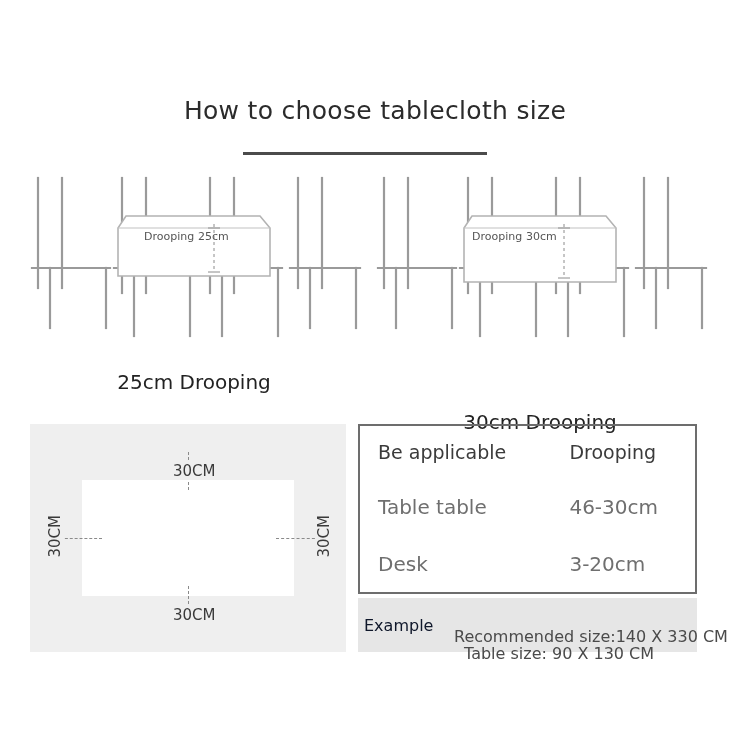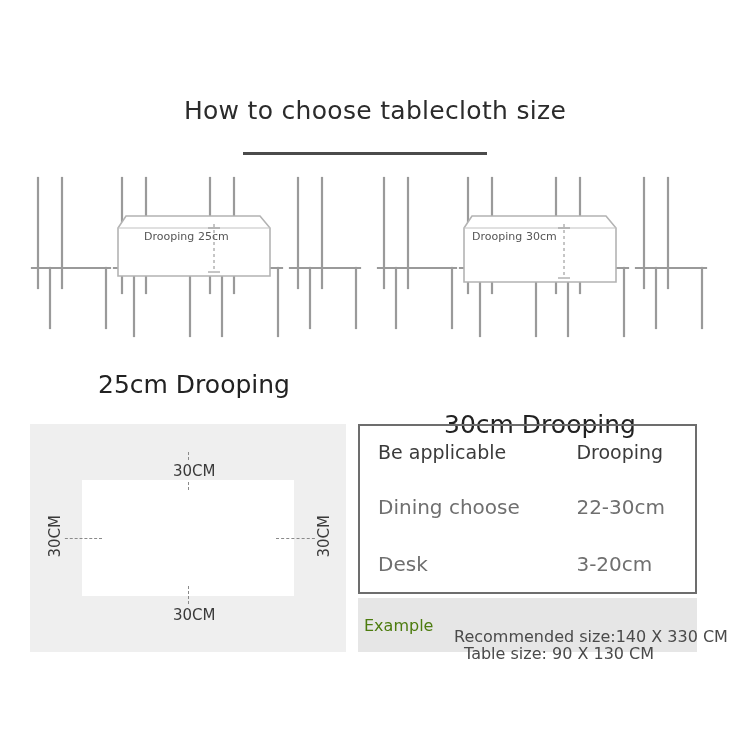--- a/index.html
+++ b/index.html
@@ -52,21 +52,21 @@
   .illus.left  { left: 22px; }
   .illus.right { left: 368px; }
 
   .illus svg { display: block; }
 
   .caption {
     position: absolute;
     top: 370px;
     width: 344px;
     text-align: center;
-    font-size: 25px;
+    font-size: 20px;
     color: #222;
     font-family: "DejaVu Sans", sans-serif;
   }
   .caption.left  { left: 22px; }
   .caption.right { left: 368px; margin-top: 40px; }
 
   
   .diagram {
     position: absolute;
     left: 30px;
@@ -150,21 +150,21 @@
     top: 598px;
     width: 339px;
     height: 54px;
     background: #e6e6e6;
   }
   .example-label {
     position: absolute;
     left: 6px;
     top: 18px;
     font-size: 16px;
-    color: #4d7c0f;
+    color: #0f172a;
     font-family: "DejaVu Sans", sans-serif;
   }
   .example-line {
     position: absolute;
     left: 96px;
     font-size: 16px;
     color: #4a4a4a;
     font-family: "DejaVu Sans", sans-serif;
     white-space: nowrap;
   }
@@ -293,22 +293,22 @@
   </div>
 
   <div class="table-box">
     <table class="tbl">
       <tbody>
           <tr class="head">
         <td>Be applicable</td>
         <td class="col2">Drooping</td>
       </tr>
       <tr>
-        <td>Dining choose</td>
-        <td class="col2">22-30cm</td>
+        <td>Table table</td>
+        <td class="col2">46-30cm</td>
       </tr>
       <tr>
         <td>Desk</td>
         <td class="col2">3-20cm</td>
       </tr>
     </tbody>
       </table>
   </div>
 
   <div class="example-box">

